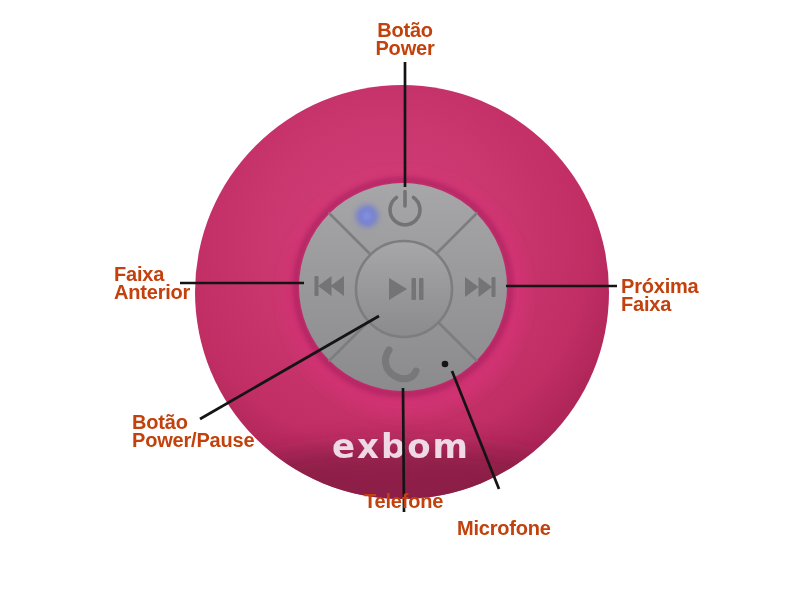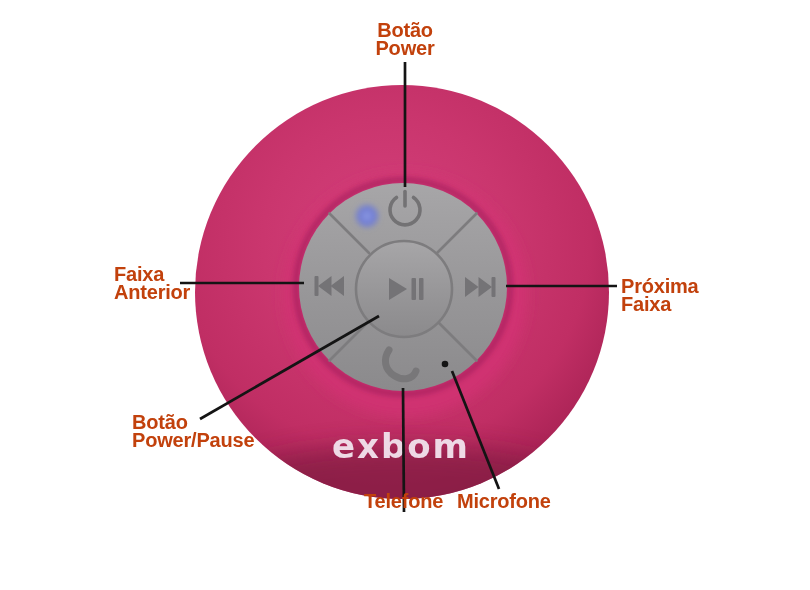--- a/index.html
+++ b/index.html
@@ -159,17 +159,17 @@
 
   <div class="callout" style="left:132px; top:414px;">
     <span>Botão</span>
     <span>Power/Pause</span>
   </div>
 
   <div class="callout" style="left:364px; top:493px;">
     <span>Telefone</span>
   </div>
 
-  <div class="callout" style="left:457px; top:493px;text-align:right;">
+  <div class="callout" style="left:457px; top:520px;text-align:right;">
     <span>Microfone</span>
   </div>
 
 </div>
 
 </body></html>

